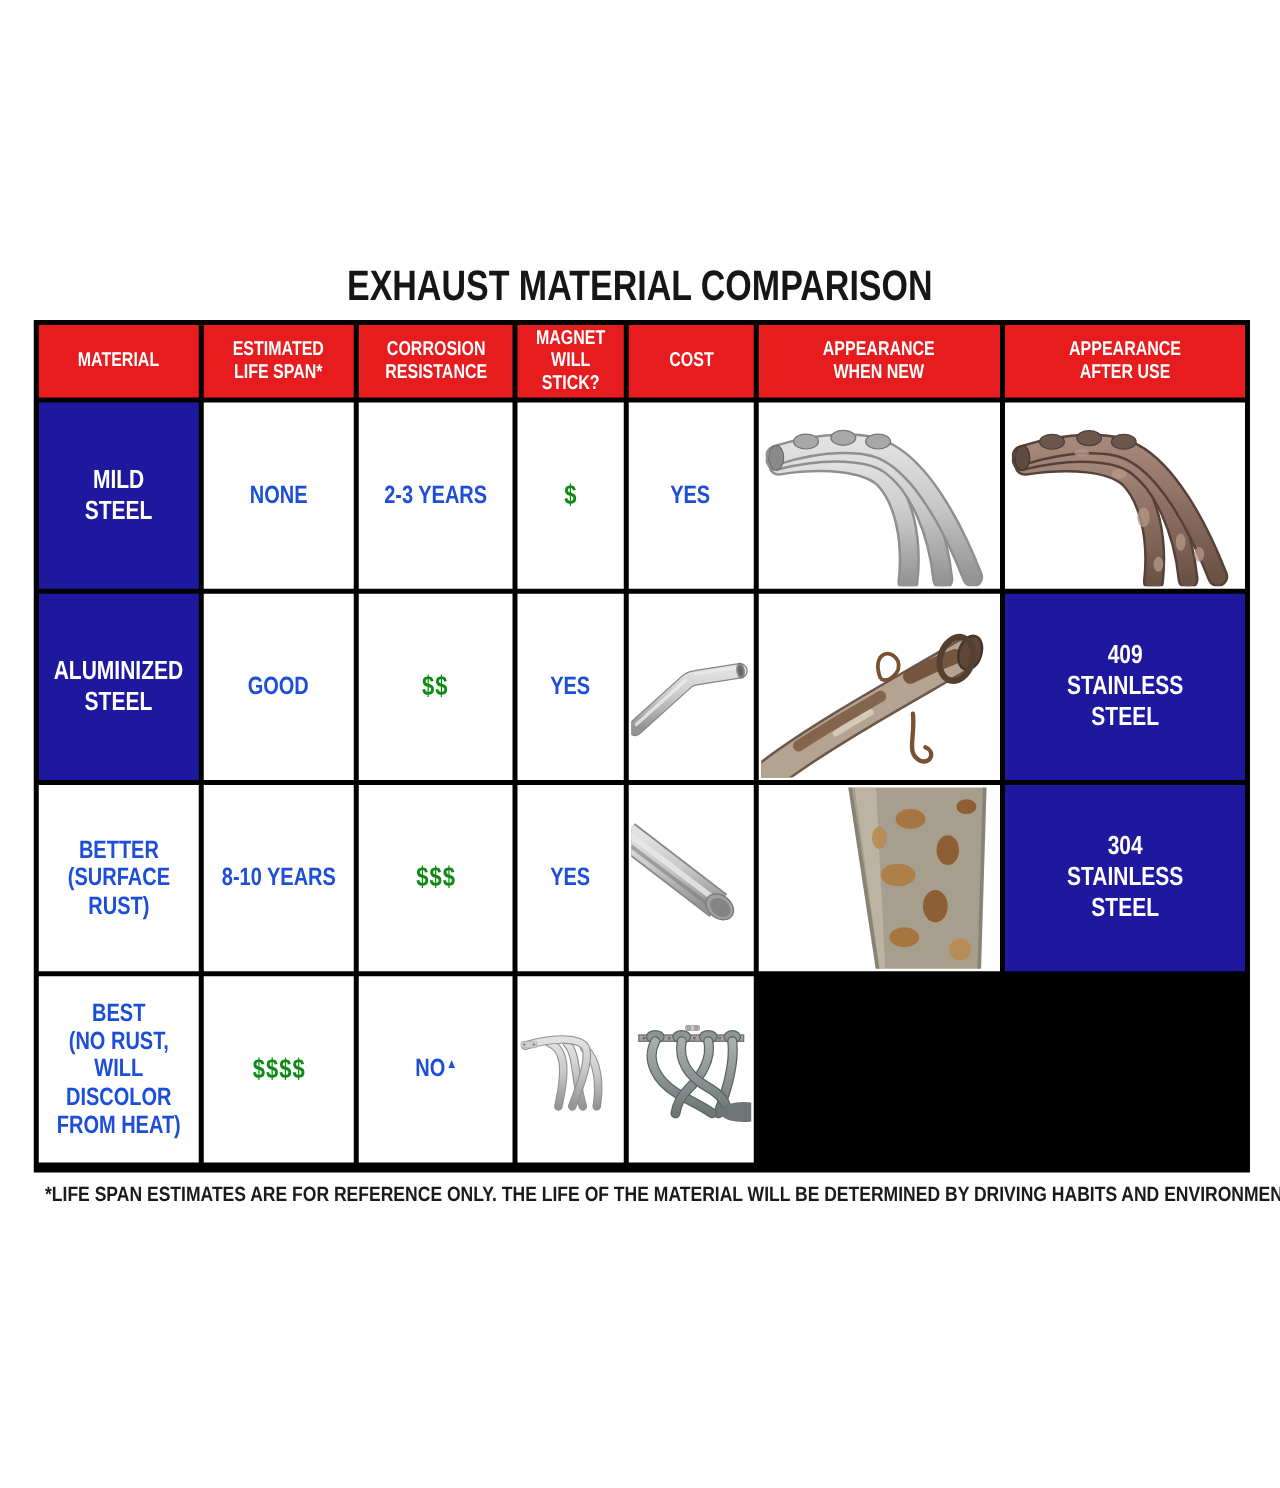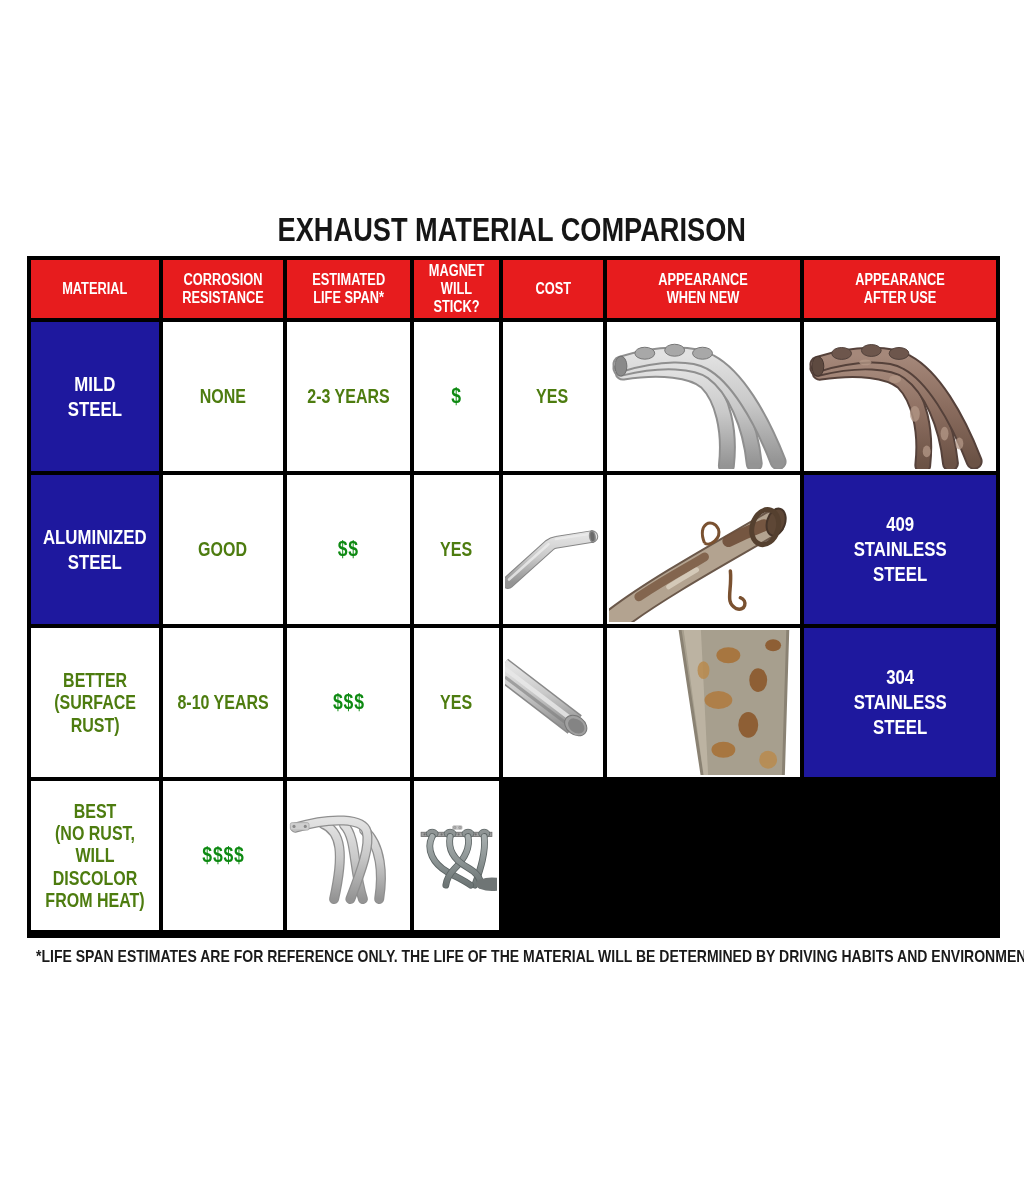--- a/index.html
+++ b/index.html
@@ -15,21 +15,21 @@
   #comp-table{
     position:absolute;left:27px;top:256px;width:973px;height:682px;
     box-sizing:border-box;background:#000;padding:4px;
     display:grid;gap:4px;
     grid-template-columns:128px 120px 123px 85px 100px 193px 192px;
     grid-template-rows:58px repeat(4,149px);
   }
   .cell{display:flex;align-items:center;justify-content:center;text-align:center;overflow:hidden;}
   .hcell{background:#e71c1e;color:#ffffff;font-size:16px;line-height:1.12;}
   .mcell{background:#1e189e;color:#ffffff;font-size:21px;line-height:1.18;}
-  .tcell{background:#ffffff;color:#4d7c0f;font-size:20px;line-height:1.12;}
+  .tcell{background:#ffffff;color:#1d4ed8;font-size:20px;line-height:1.12;}
   .cost{color:#0e8a12;font-size:22px;letter-spacing:1px;}
   .pcell{background:#ffffff;padding:2px;}
   .pcell svg{width:100%;height:100%;}
   sup.mk{font-size:11px;vertical-align:7px;margin-left:1px;}
   #footnotes{position:absolute;left:36px;top:944px;width:980px;}
   .fn-line{height:24px;line-height:24px;font-size:16.5px;color:#1a1a1a;white-space:nowrap;}
   .fncond{display:inline-block;transform:scaleX(0.85);transform-origin:left center;}
   .tri{font-size:10px;vertical-align:4px;margin-right:2px;}
 </style>
 </head>
@@ -56,26 +56,26 @@
 </svg>
 
 <div id="title"><span class="cond">EXHAUST MATERIAL COMPARISON</span></div>
 
 <div id="comp-table">
 
   <div class="cell hcell">
       <span class="cond">MATERIAL</span>
     </div>
   <div class="cell hcell">
+      <span class="cond">ESTIMATED
+LIFE SPAN*</span>
+    </div>
+  <div class="cell hcell">
       <span class="cond">CORROSION
 RESISTANCE</span>
-    </div>
-  <div class="cell hcell">
-      <span class="cond">ESTIMATED
-LIFE SPAN*</span>
     </div>
   <div class="cell hcell">
       <span class="cond">MAGNET
 WILL STICK?</span>
     </div>
   <div class="cell hcell">
       <span class="cond">COST</span>
     </div>
   <div class="cell hcell">
       <span class="cond">APPEARANCE
@@ -238,20 +238,23 @@
 STEEL</span>
     </div>
   <div class="cell tcell">
       <span class="cond">BEST
 (NO RUST,
 WILL DISCOLOR
 FROM HEAT)</span>
     </div>
   <div class="cell tcell cost">
       <span class="cond">$$$$</span>
+    </div>
+  <div class="cell tcell">
+      <span class="cond"><span>NO</span><sup class="mk">▲</sup></span>
     </div>
   <div class="cell pcell" aria-label="new-stainless-headers-photo">
     <svg viewBox="0 0 190 145" preserveAspectRatio="xMidYMid meet">
       <g fill="none" stroke-linecap="round">
         <path d="M120,32 C148,56 150,104 144,142" stroke="#8f8f8f" stroke-width="16"></path>
         <path d="M120,32 C148,56 150,104 144,142" stroke="url(#steelG)" stroke-width="12"></path>
         <path d="M88,24 C108,44 102,92 118,142" stroke="#8f8f8f" stroke-width="16"></path>
         <path d="M88,24 C108,44 102,92 118,142" stroke="url(#steelG)" stroke-width="12"></path>
         <path d="M54,22 C84,34 88,70 72,142" stroke="#8f8f8f" stroke-width="16"></path>
         <path d="M54,22 C84,34 88,70 72,142" stroke="url(#steelG)" stroke-width="12"></path>

